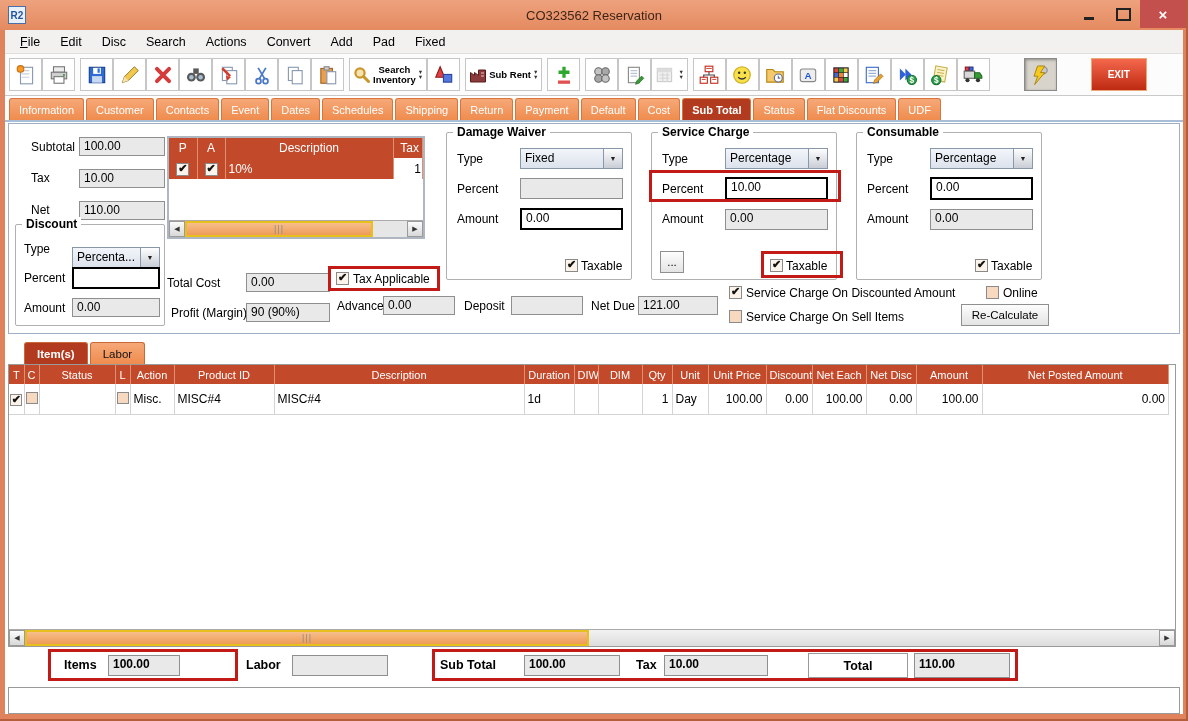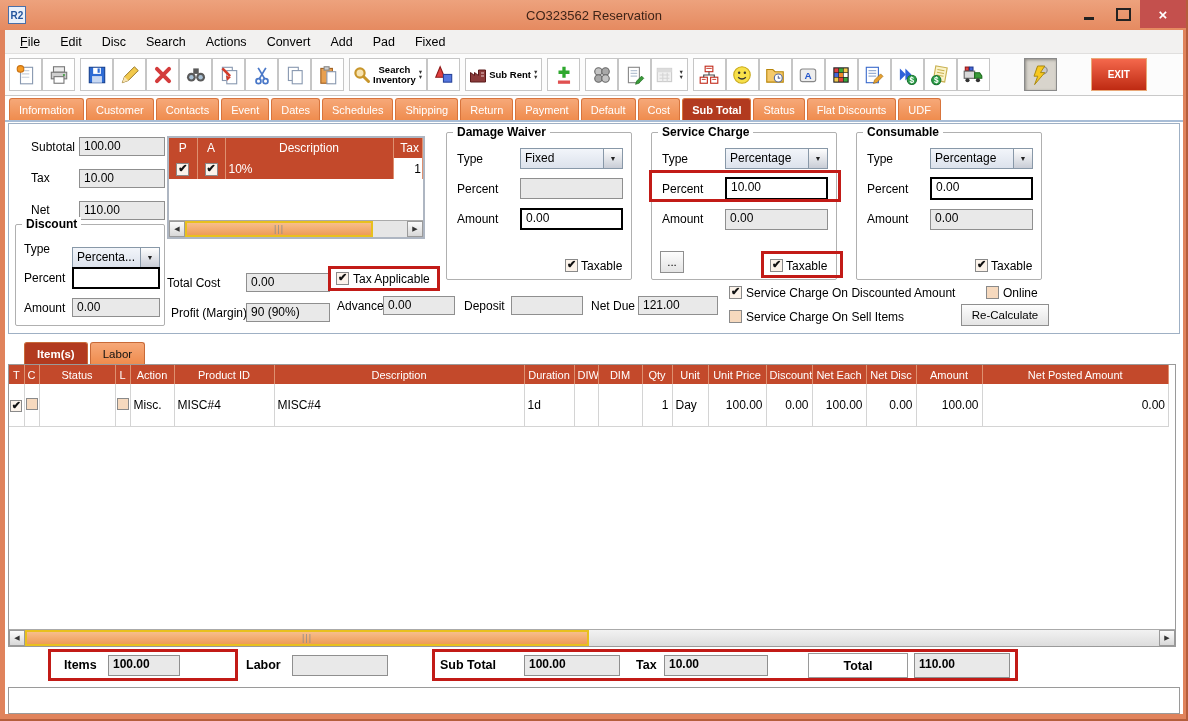--- a/index.html
+++ b/index.html
@@ -93,21 +93,21 @@
   .itabs { position:absolute; left:8px; top:337px; height:27px; display:flex; align-items:flex-end;margin-left:16px; }
   .itab { border:1px solid #C86A38; border-bottom:none; border-radius:3px 3px 0 0; font-size:11.5px;
           padding:5px 12px 4px; margin-right:2px; background:linear-gradient(#F6A878,#EF8C4E); color:#111; }
   .itab.active { background:#B23A1F; color:#fff; font-weight:bold; }
   .itwrap { position:absolute; left:8px; top:364px; width:1168px; height:283px; border:1px solid #9A9A9A;
             background:#fff; overflow:hidden; }
   .itable { border-collapse:collapse; table-layout:fixed; width:1160px; }
   .itable th { background:#C3492B; color:#fff; font-weight:normal; font-size:11px; height:19px;
                border-right:1px solid #DE9070; padding:1px 3px; overflow:hidden; white-space:nowrap; }
   .itable td { font-size:12px; height:19px; border-right:1px solid #D4D4D4; border-bottom:1px solid #D4D4D4;
-               padding:14px 3px; overflow:hidden; white-space:nowrap; background:#fff; }
+               padding:8px 3px; overflow:hidden; white-space:nowrap; background:#fff; }
   .itable .r { text-align:right; }
   .ihscroll { position:absolute; left:0; bottom:0; width:100%; height:17px; background:#E6E6E6; border-top:1px solid #AAA; display:flex; }
   .itrack { flex:1; background:linear-gradient(#F2F2F2,#DDD); }
 
   
   .summary { position:absolute; left:8px; top:648px; width:1172px; height:36px; background:#fff; }
   .sum-lbl { position:absolute; font-weight:bold; font-size:12.5px; }
   .totalbox { position:absolute; background:#fff; border:1px solid #9A9A9A; display:flex; align-items:center;
               justify-content:center; font-weight:bold; font-size:12.5px; }
 

